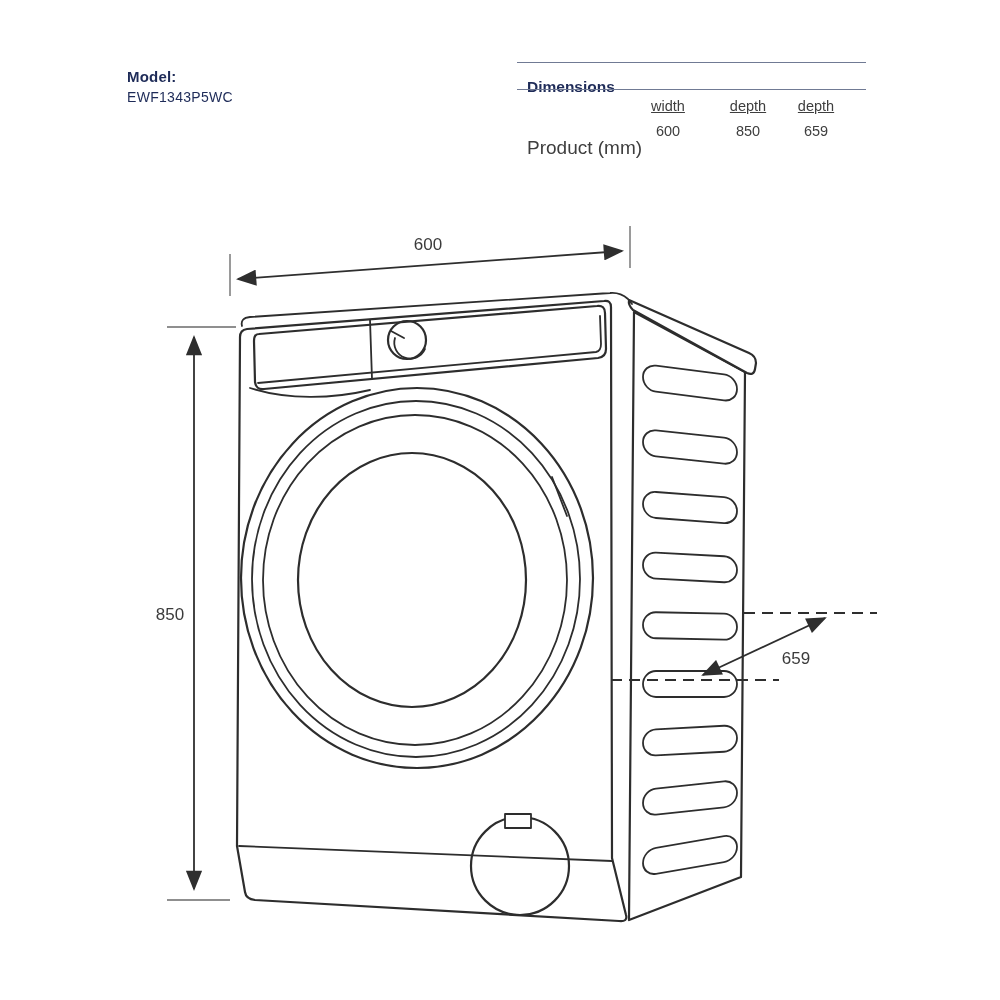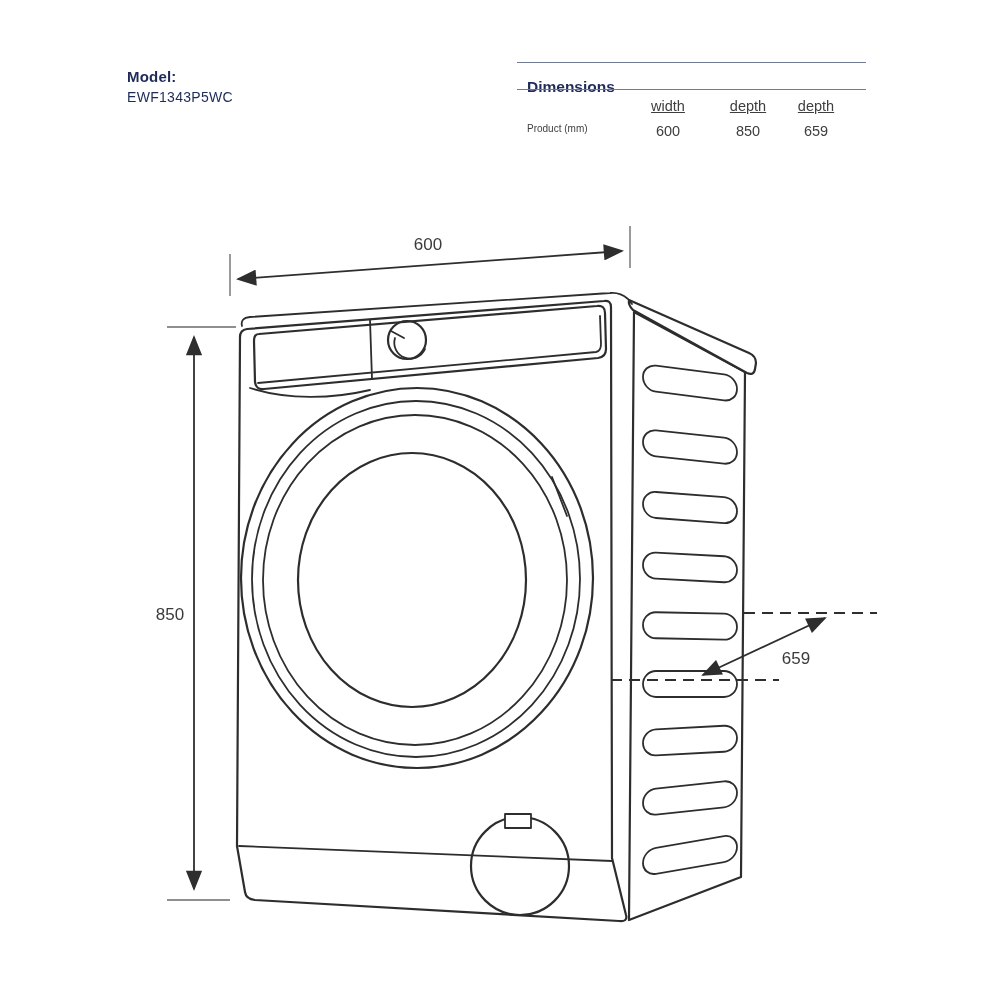--- a/index.html
+++ b/index.html
@@ -16,21 +16,21 @@
   .rule{position:absolute;left:0;width:349px;height:1px;background:#707a94;}
   .rule-top{top:62px;}
   .rule-bottom{top:89px;}
   .dims-title{position:absolute;top:78px;left:10px;font-size:15.5px;font-weight:700;color:#1e2b58;}
   .col{position:absolute;transform:translateX(-50%);font-size:14.5px;white-space:nowrap;}
   .head-row{top:98px;text-decoration:underline;}
   .val-row{top:123px;}
   .c1{left:151px;}
   .c2{left:231px;}
   .c3{left:299px;}
-  .row-label{position:absolute;left:10px;top:123px;font-size:10px;white-space:nowrap;}
+  .row-label{position:absolute;left:10px;top:137px;font-size:19px;white-space:nowrap;}
 
   
   .diagram-svg{position:absolute;left:0;top:0;}
   .mline{stroke:#2d2d2d;stroke-width:2.2;fill:none;stroke-linecap:round;stroke-linejoin:round;}
   .mfill{fill:#ffffff;}
   .thin{stroke-width:1.8;}
   .tick{stroke:#8f8f8f;stroke-width:1.8;fill:none;}
   .dimline{stroke:#2e2e2e;stroke-width:1.8;fill:none;}
   .dashline{stroke:#2e2e2e;stroke-width:2;fill:none;stroke-dasharray:11 7;}
   .dim-label{font-family:"Liberation Sans",sans-serif;font-size:17px;fill:#3b3b3b;text-anchor:middle;}

